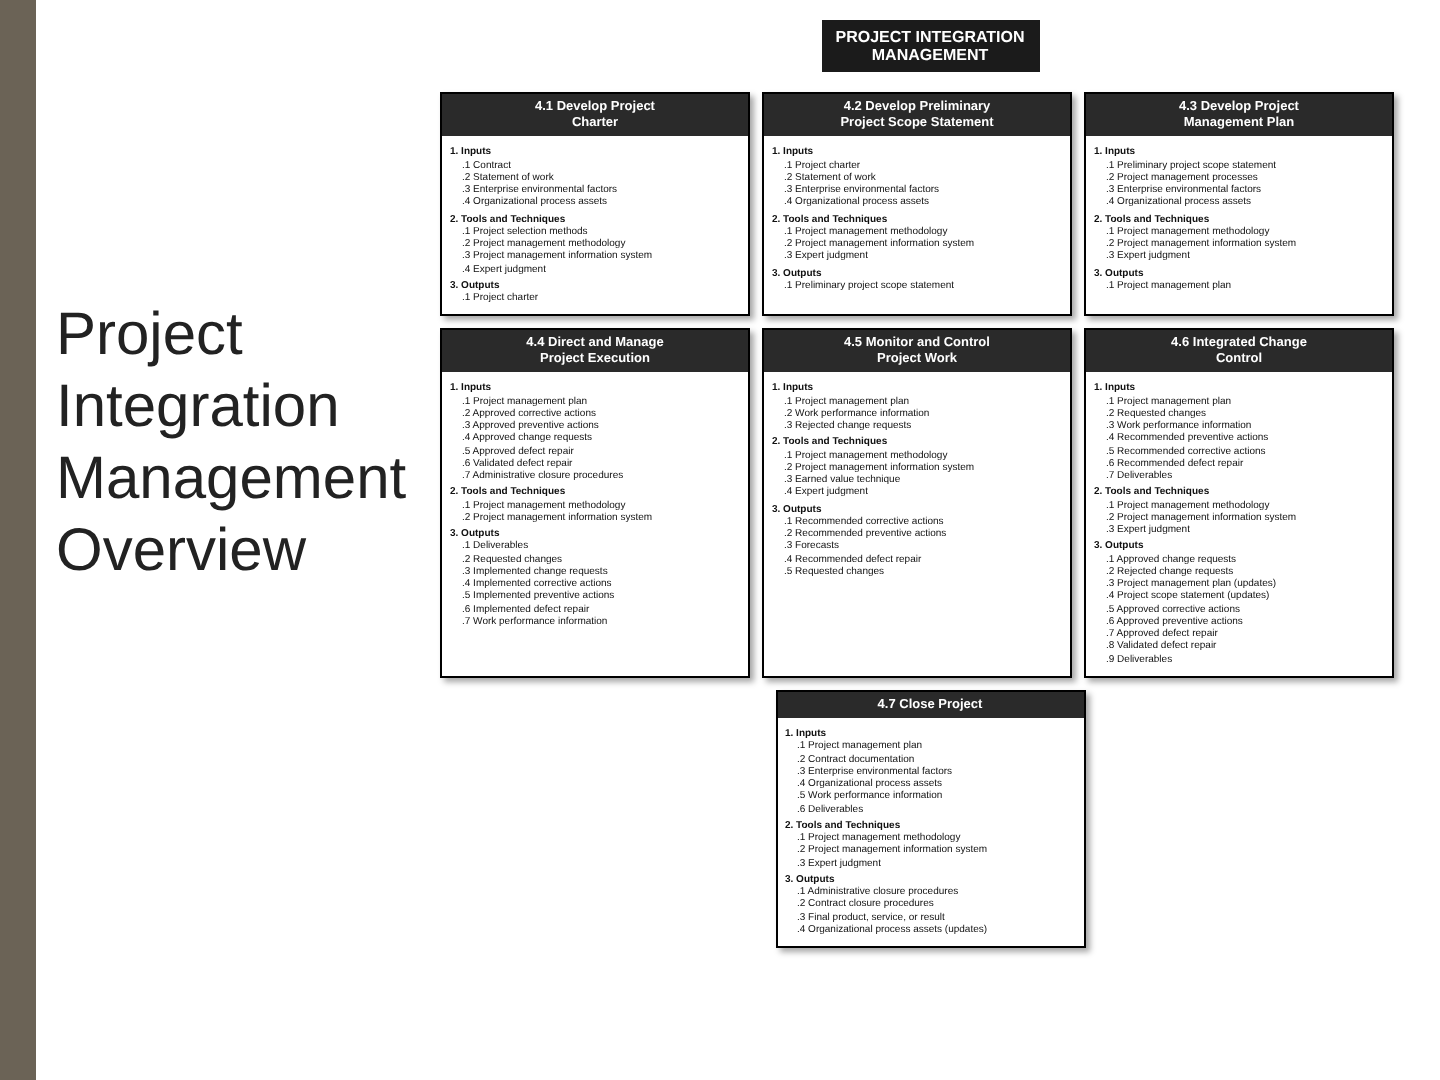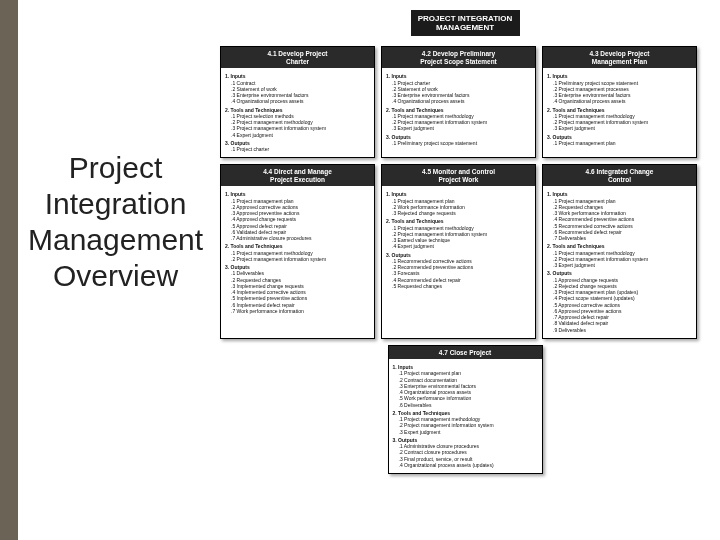--- a/index.html
+++ b/index.html
@@ -15,21 +15,20 @@
     left: 0; top: 0; width: 18px; height: 540px;
     background: #6b6356;
   }
   .slide-title {
     position: absolute;
     left: 28px; top: 150px;
     font-size: 30px;
     line-height: 36px;
     color: #222;
     font-weight: 400;
-    text-align: center;
   }
   .diagram {
     position: absolute;
     left: 220px; top: 10px;
     width: 490px;
     font-size: 5px;
   }
   .root-header {
     background: #1b1b1b;
     color: #fff;

